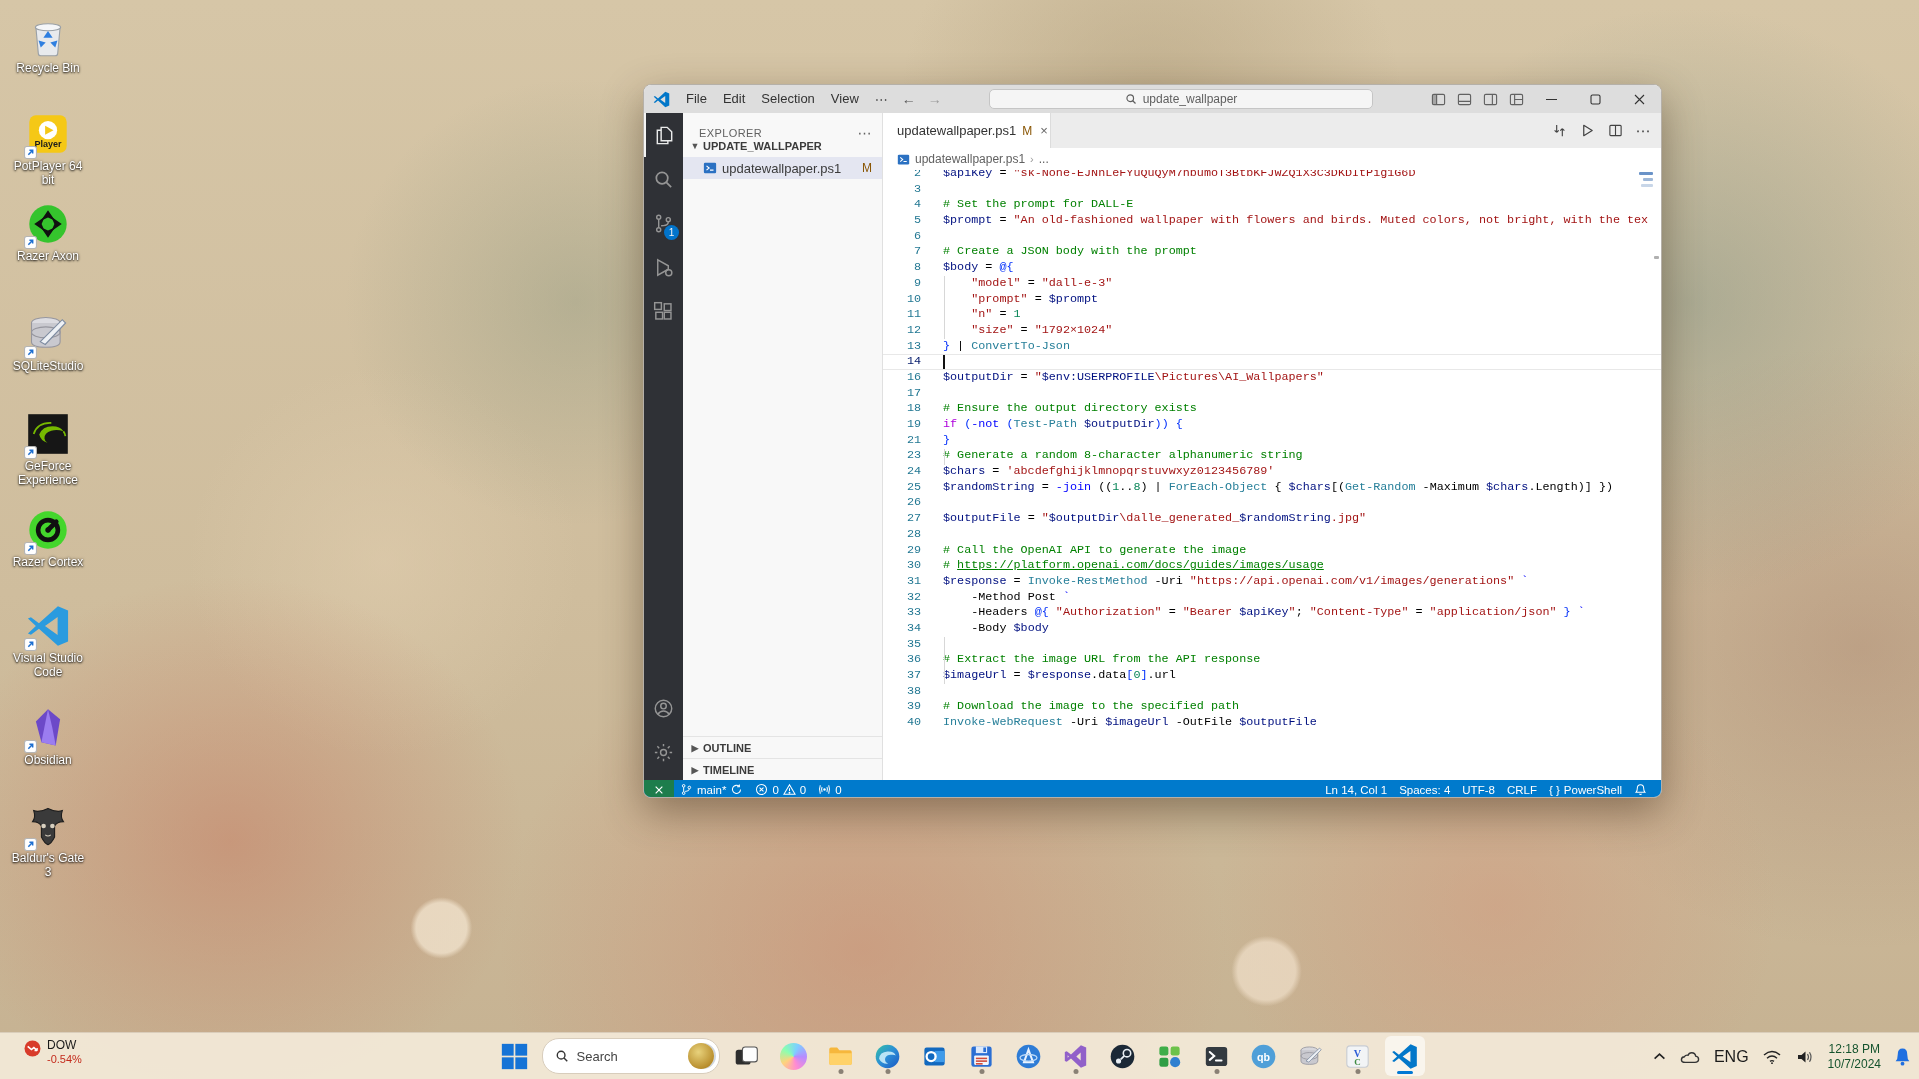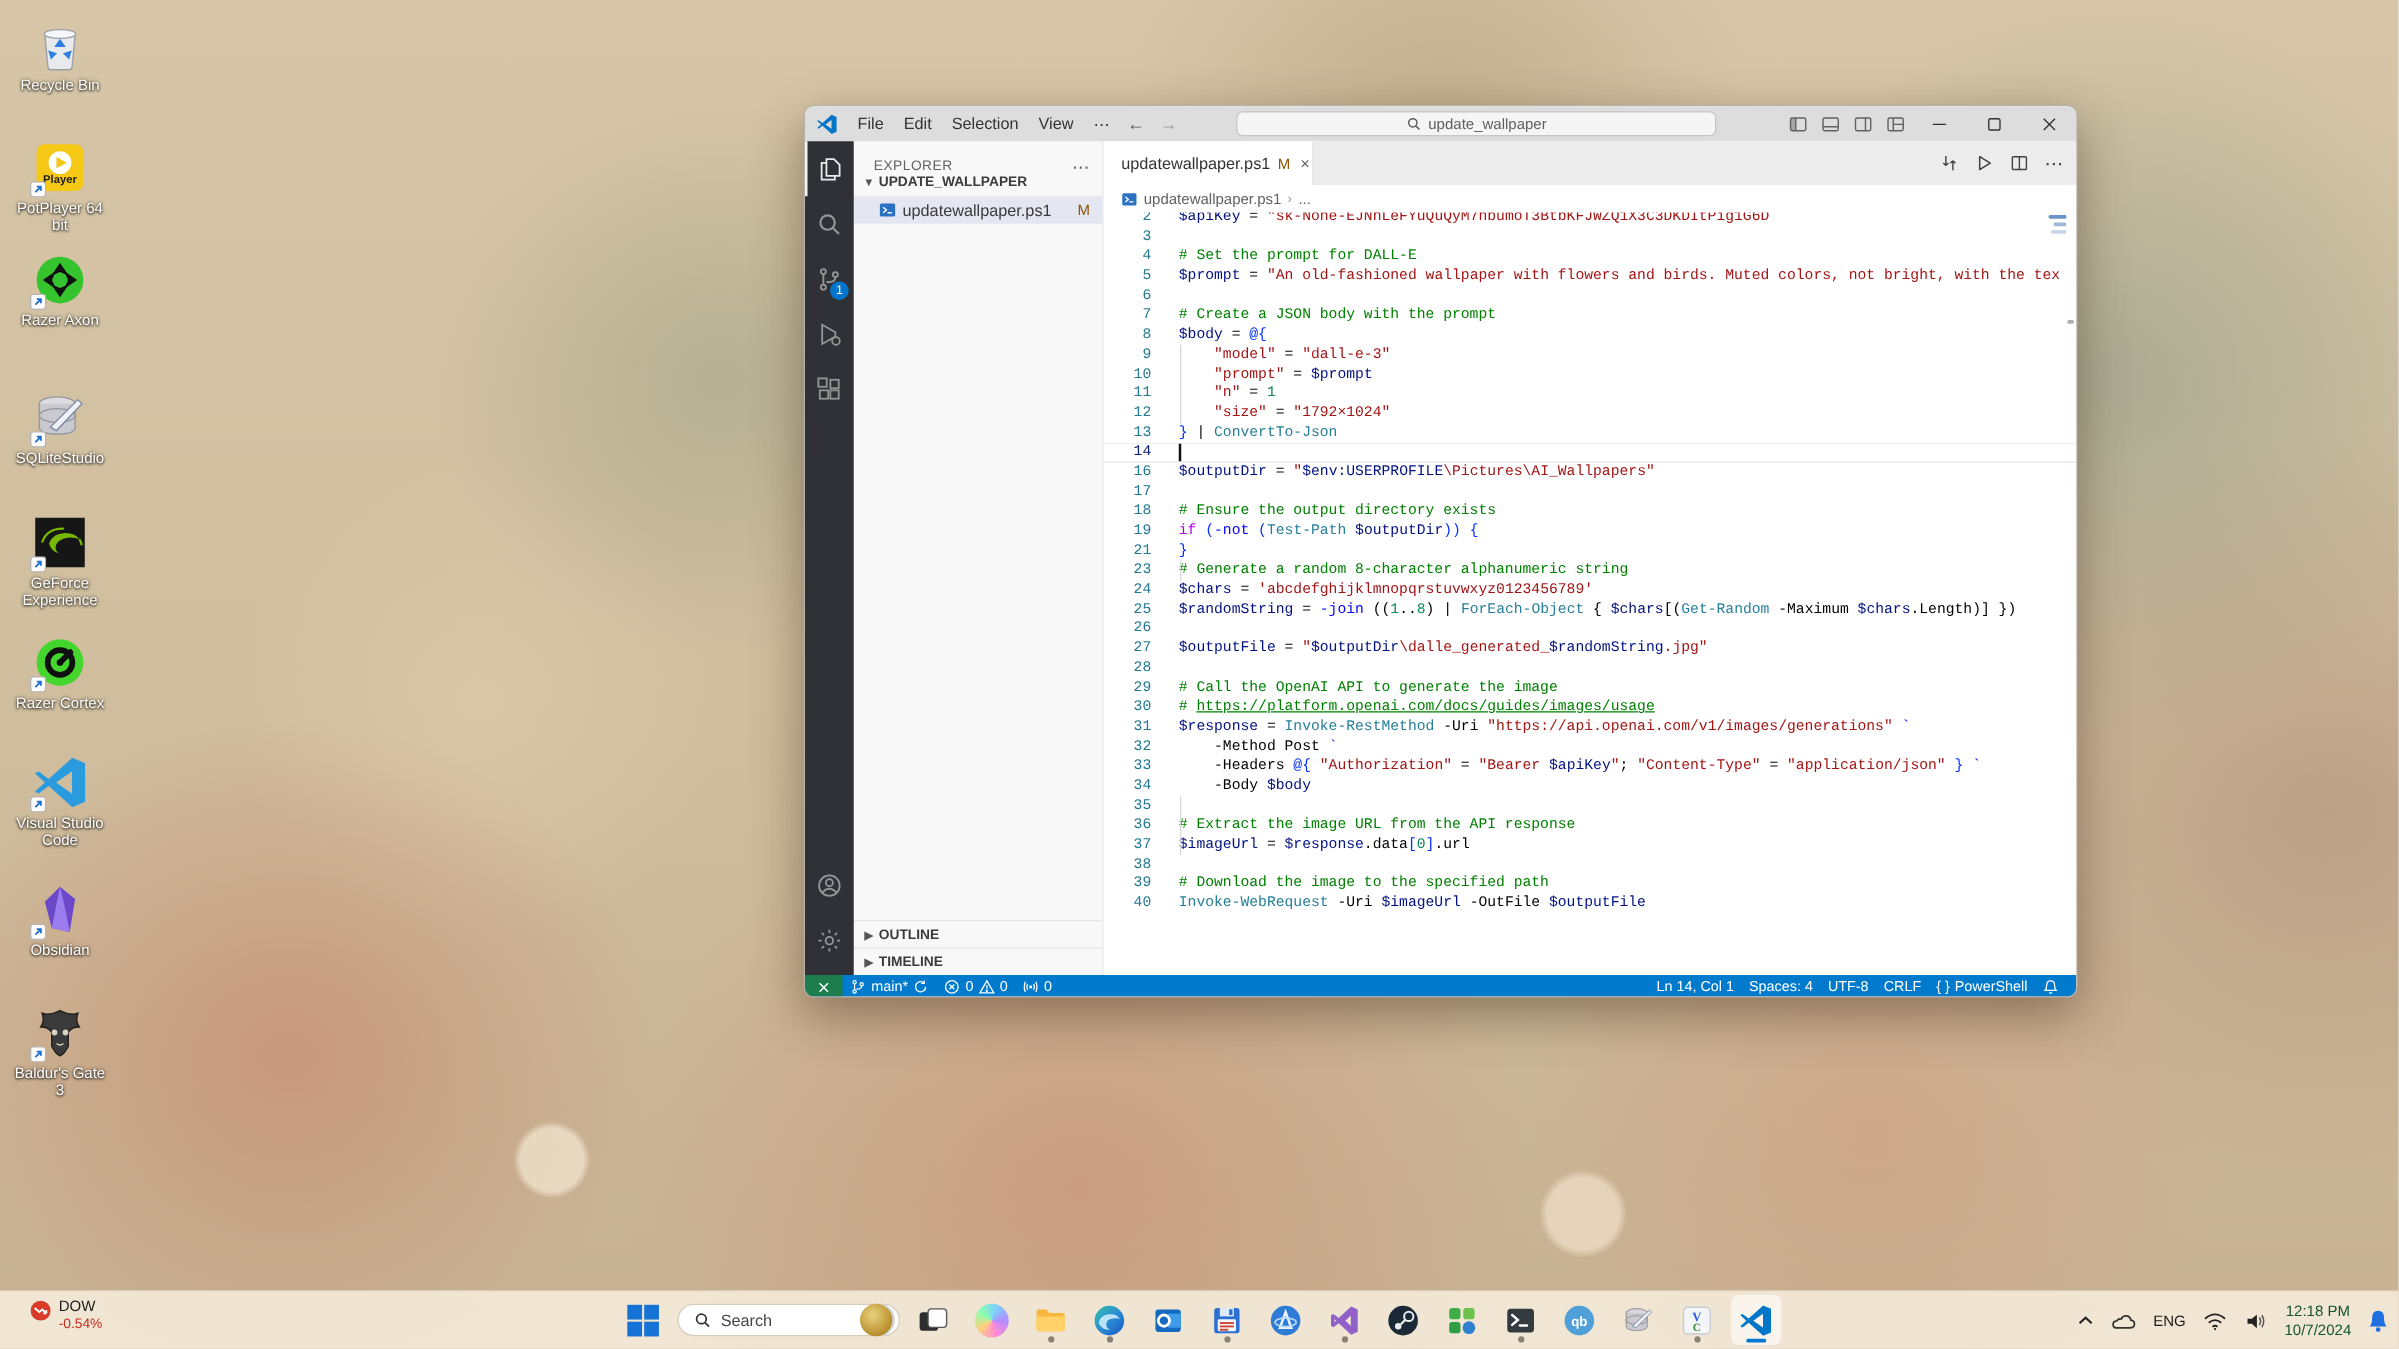--- a/index.html
+++ b/index.html
@@ -107,29 +107,29 @@
   #widget svg{width:17px;height:17px;margin-top:2px}
   #widget .w1{font-size:12px;color:#1b1b1b;line-height:15px}
   #widget .w2{font-size:11px;color:#c42b1c;line-height:13px}
   #taskbar-apps{margin:0 auto;display:flex;align-items:center;gap:7px}
   .tapp{position:relative;width:40px;height:40px;border-radius:6px;display:flex;align-items:center;justify-content:center}
   .tapp svg,.tapp .cop{width:27px;height:27px}
   .tapp .dot{position:absolute;bottom:2px;left:50%;transform:translateX(-50%);width:5px;height:5px;border-radius:3px;background:#8a8175}
   .tapp.active{background:rgba(255,255,255,.6)}
   .tapp.active .dot{width:16px;height:3px;background:#0078d4}
   .cop{border-radius:50%;background:conic-gradient(from 20deg,#7dd0ff,#b78bff,#ff8bd2,#ffd27d,#8bffb0,#7dd0ff)}
-  #search-pill{display:flex;align-items:center;gap:8px;height:26px;width:178px;background:#fff;border:1px solid #d8cdbc;
+  #search-pill{display:flex;align-items:center;gap:8px;height:36px;width:178px;background:#fff;border:1px solid #d8cdbc;
     border-radius:17px;padding:0 5px 0 12px;font-size:13px;color:#444}
   #search-pill .mag{width:14px;height:14px}
   #search-pill .slabel{flex:1}
   #search-pill .med{width:26px;height:26px;border-radius:50%;
     background:radial-gradient(circle at 40% 35%,#e8d27c,#b98f2e 70%,#8a6a1c);box-shadow:2px 0 0 0 #cfd6de}
   #tray{position:absolute;right:8px;top:0;height:47px;display:flex;align-items:center;gap:13px}
   #tray svg{display:block}
-  #tray .eng{font-size:12px;color:#1b1b1b}
+  #tray .eng{font-size:16px;color:#1b1b1b}
   #clock{text-align:center;font-size:12px;color:#14532d;line-height:15px}
 </style>
 </head>
 <body>
 
 <div id="desktop">
 
   <div id="desktop-icons">
       <div class="dicon" style="top: 14px;">
         <div class="img">

